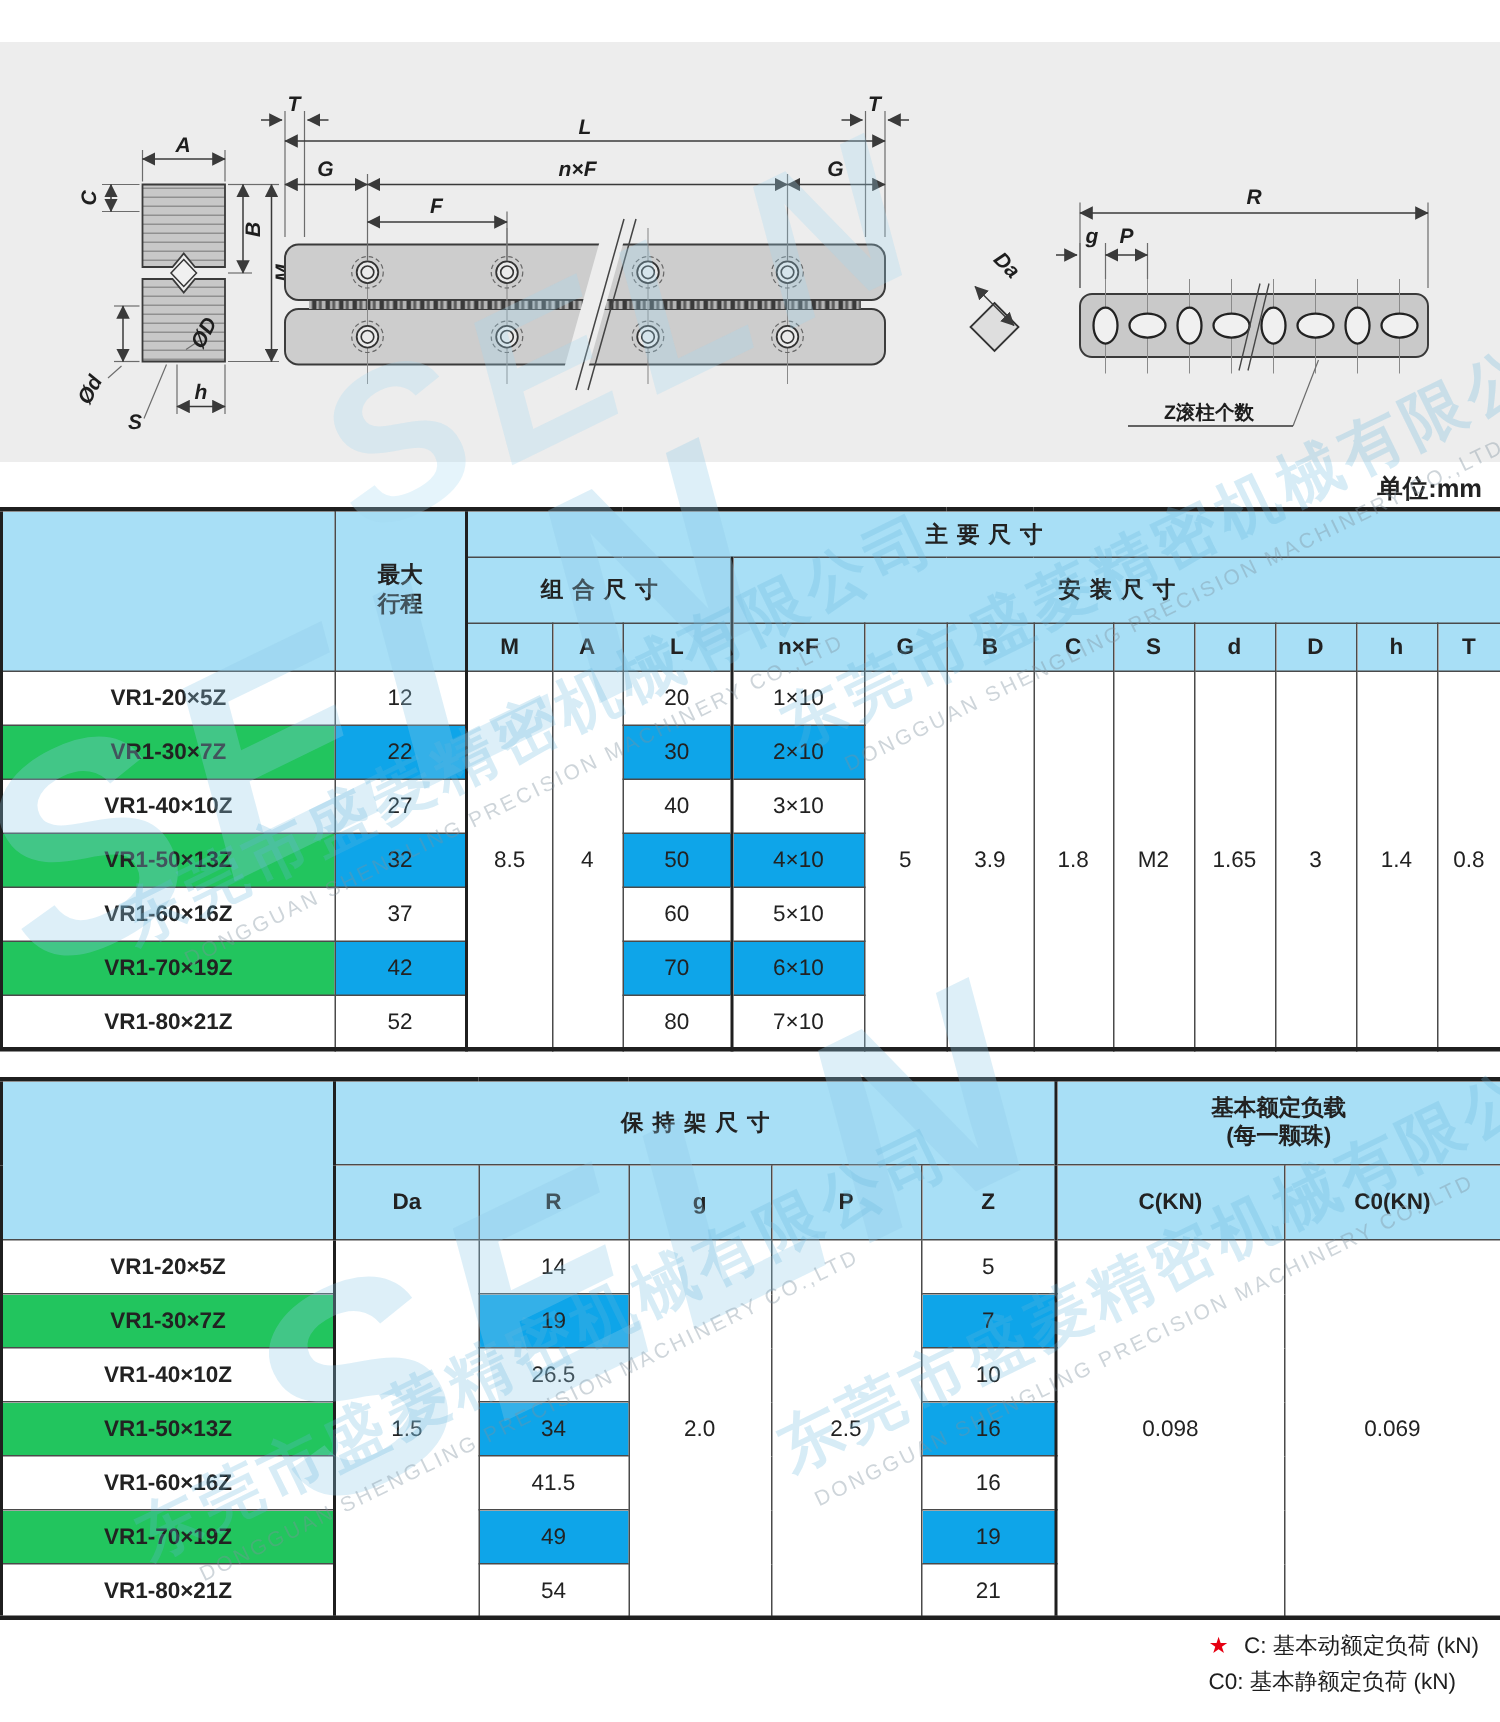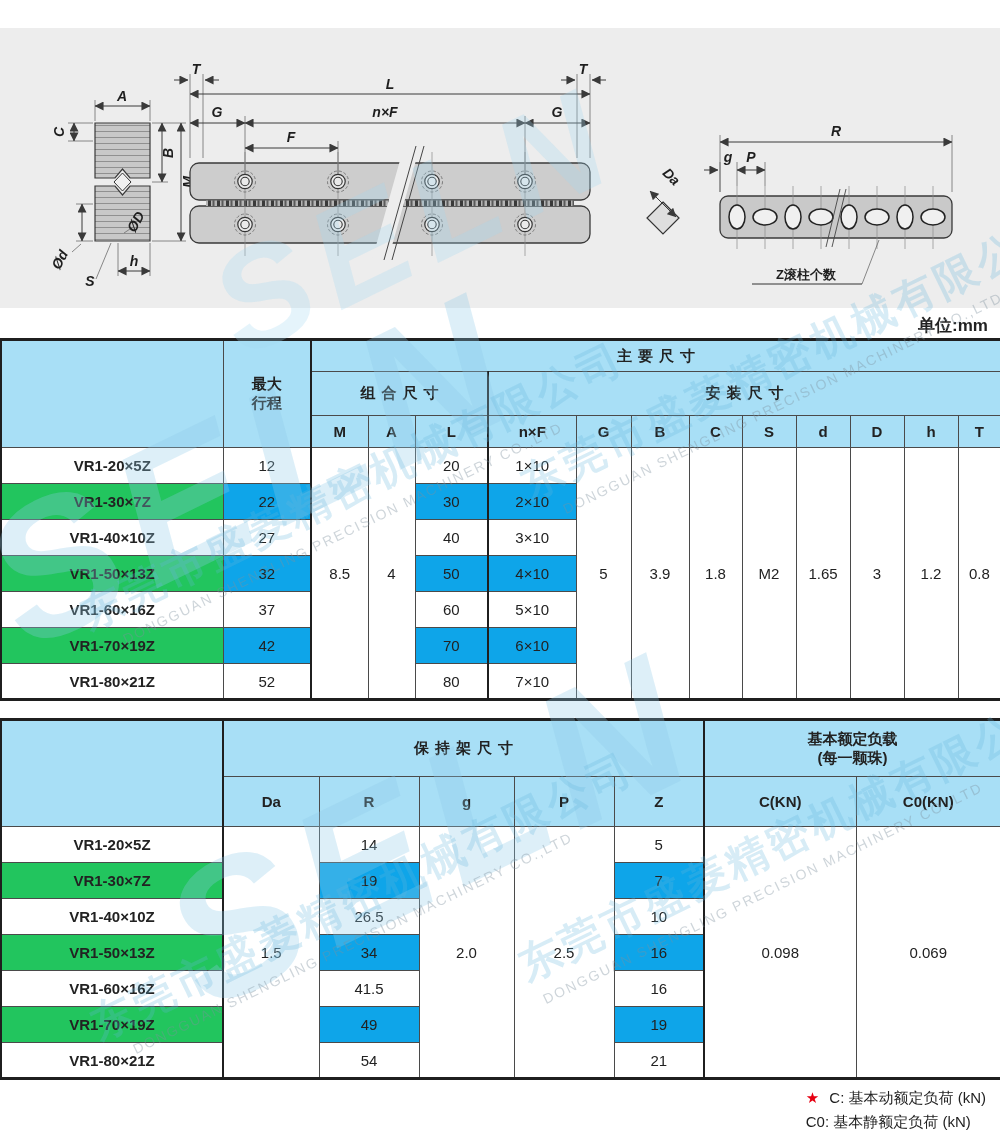--- a/index.html
+++ b/index.html
@@ -310,21 +310,21 @@
         <td rowspan="7" class="thickL">8.5</td>
         <td rowspan="7">4</td>
         <td class="val">20</td>
         <td class="val thickL">1×10</td>
         <td rowspan="7">5</td>
         <td rowspan="7">3.9</td>
         <td rowspan="7">1.8</td>
         <td rowspan="7">M2</td>
         <td rowspan="7">1.65</td>
         <td rowspan="7">3</td>
-        <td rowspan="7">1.2</td>
+        <td rowspan="7">1.4</td>
         <td rowspan="7">0.8</td>
       </tr>
       <tr class="drow hl">
         <td class="model">VR1-30×7Z</td>
         <td class="val">22</td>
         <td class="val">30</td>
         <td class="val thickL">2×10</td>
       </tr>
       <tr class="drow">
         <td class="model">VR1-40×10Z</td>

